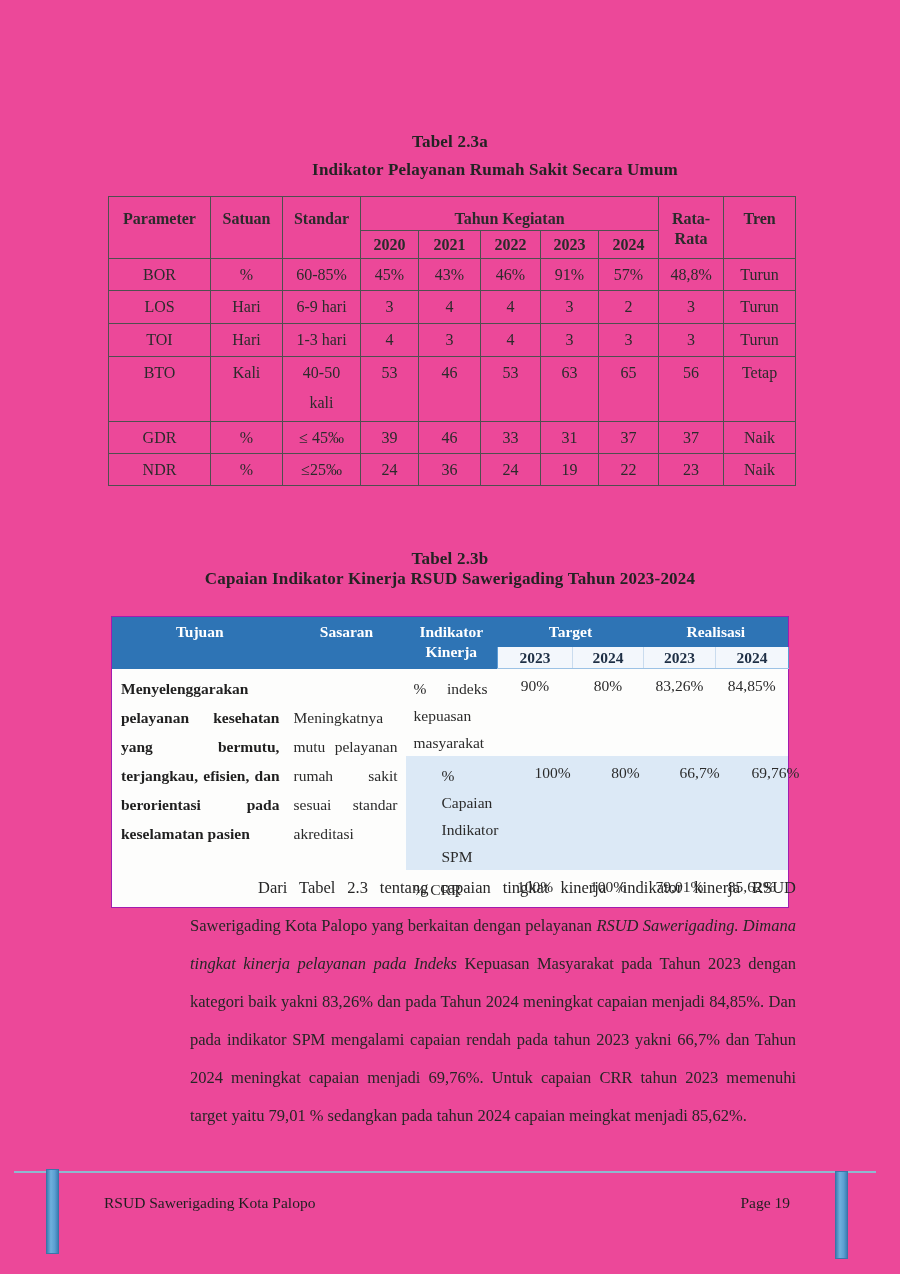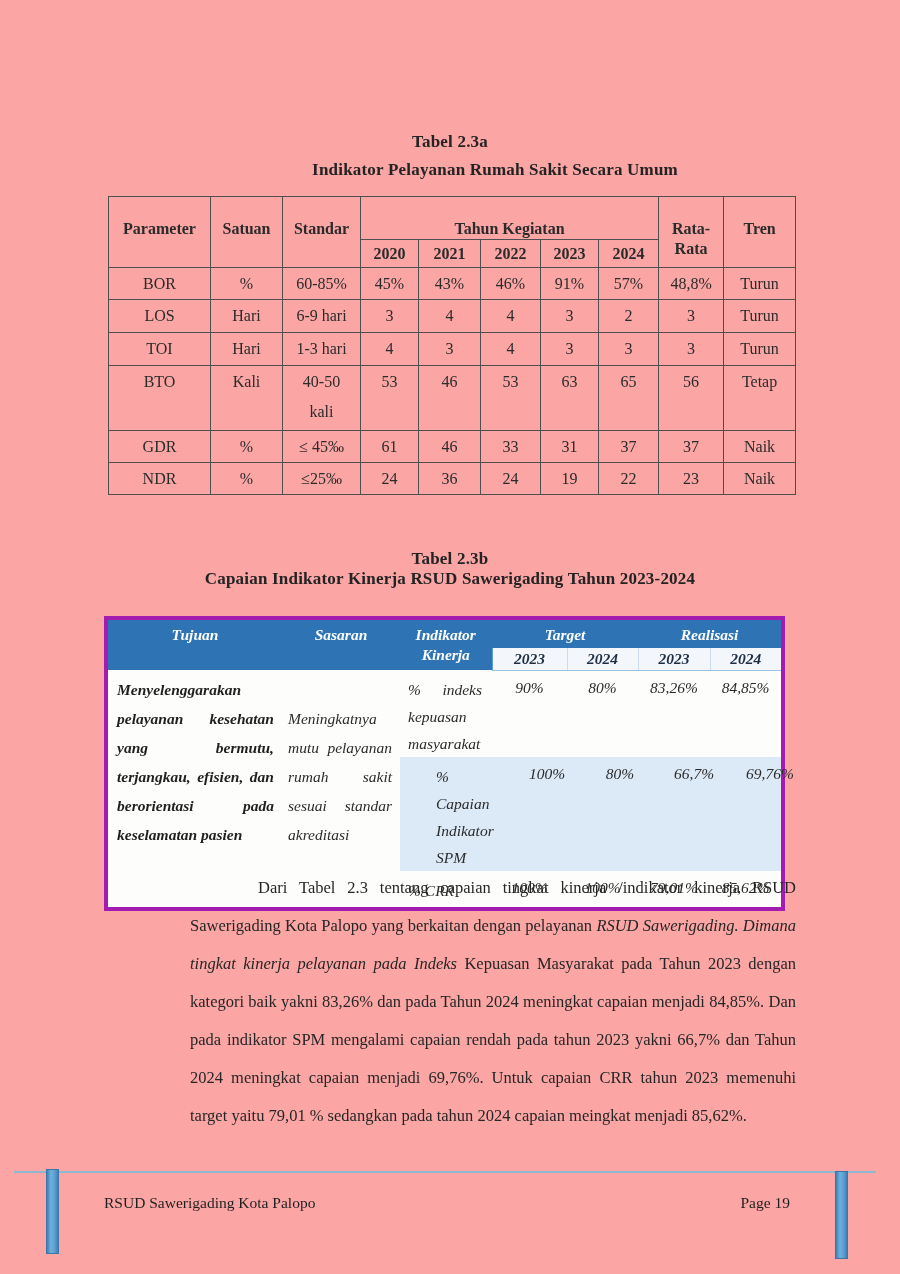--- a/index.html
+++ b/index.html
@@ -8,62 +8,61 @@
     --stripe-blue:#dce9f6;
     --bar-blue:#4f97cd;
     --bar-border:#3a76a8;
     --line-blue:#8fb8d0;
     --grid-dark:#4f4f4f;
     --text-dark:#2b2b2b;
   }
   html,body{margin:0;padding:0;background:#e8e8e8;}
   .page{
     position:relative;width:900px;height:1274px;margin:0 auto;
-    background:#fca5a5;overflow:hidden;
+    background:#ec4899;overflow:hidden;
     font-family:"Liberation Serif","DejaVu Serif",serif;
     color:var(--text-dark);
   }
   .doc-title{
     position:absolute;left:0;width:900px;text-align:center;
     font-weight:bold;font-size:17px;color:#232323;letter-spacing:.2px;
   }
   .t1a{top:132px;}
   .t1b{top:160px;margin-left:45px;}
   .t2a{top:549px;}
   .t2b{top:569px;}
 
   
   table{border-collapse:collapse;table-layout:fixed;}
   .table1{position:absolute;left:108px;top:196px;width:687px;font-size:16px;}
   .table1 th,.table1 td{
     border:1px solid var(--grid-dark);
     overflow:hidden;padding:0 2px;
   }
   .table1 thead th{
-    font-weight:bold;text-align:center;vertical-align:top;padding-top:22px;line-height:20px;
+    font-weight:bold;text-align:center;vertical-align:top;padding-top:12px;line-height:20px;
   }
   .table1 thead .yr{padding-top:4px;}
   .table1 tbody td{
     text-align:center;vertical-align:top;padding-top:6px;line-height:20px;font-weight:500;
   }
   .table1 td.standar{white-space:pre-line;line-height:30px;padding-top:1px;}
   .table1 tr.h1{height:34px;}
   .table1 tr.h2{height:28px;}
   .table1 tr.r1{height:32px;margin-left:36px;}
   .table1 tr.r2{height:33px;margin-top:35px;}
   .table1 tr.r3{height:33px;}
   .table1 tr.r4{height:65px;}
   .table1 tr.r5{height:31px;}
   .table1 tr.r6{height:31px;}
 
   
   .table2{
-    position:absolute;left:104px;top:616px;width:677px;font-size:15.5px;
-    border:4px solid #a21caf;
-    font-style:italic;
+    position:absolute;left:111px;top:616px;width:677px;font-size:15.5px;
+    border:1px solid #a21caf;
   }
   .table2 th{
     background:var(--header-blue);color:#fff;font-weight:bold;
     text-align:center;vertical-align:top;padding:5px 4px 0 4px;line-height:20px;
   }
   .table2 tr.hA{height:30px;}
   .table2 tr.hB{height:22px;}
   .table2 th.year{
     background:var(--years-band);color:#1e2f45;padding-top:1px;
     border-left:1px solid #cadcee;border-bottom:1px solid #9cc2e5;
@@ -195,21 +194,21 @@
         <td>53</td>
         <td>63</td>
         <td>65</td>
         <td>56</td>
         <td>Tetap</td>
       </tr>
       <tr class="r5">
         <td>GDR</td>
         <td>%</td>
         <td class="standar">≤ 45‰</td>
-        <td>61</td>
+        <td>39</td>
         <td>46</td>
         <td>33</td>
         <td>31</td>
         <td>37</td>
         <td>37</td>
         <td>Naik</td>
       </tr>
       <tr class="r6">
         <td>NDR</td>
         <td>%</td>

